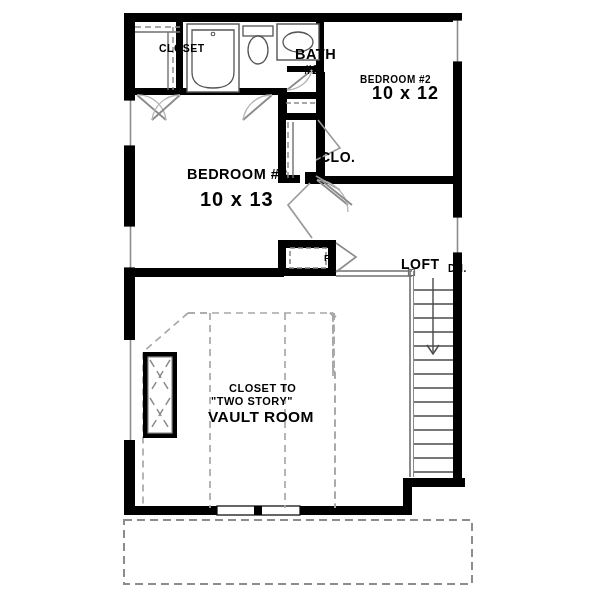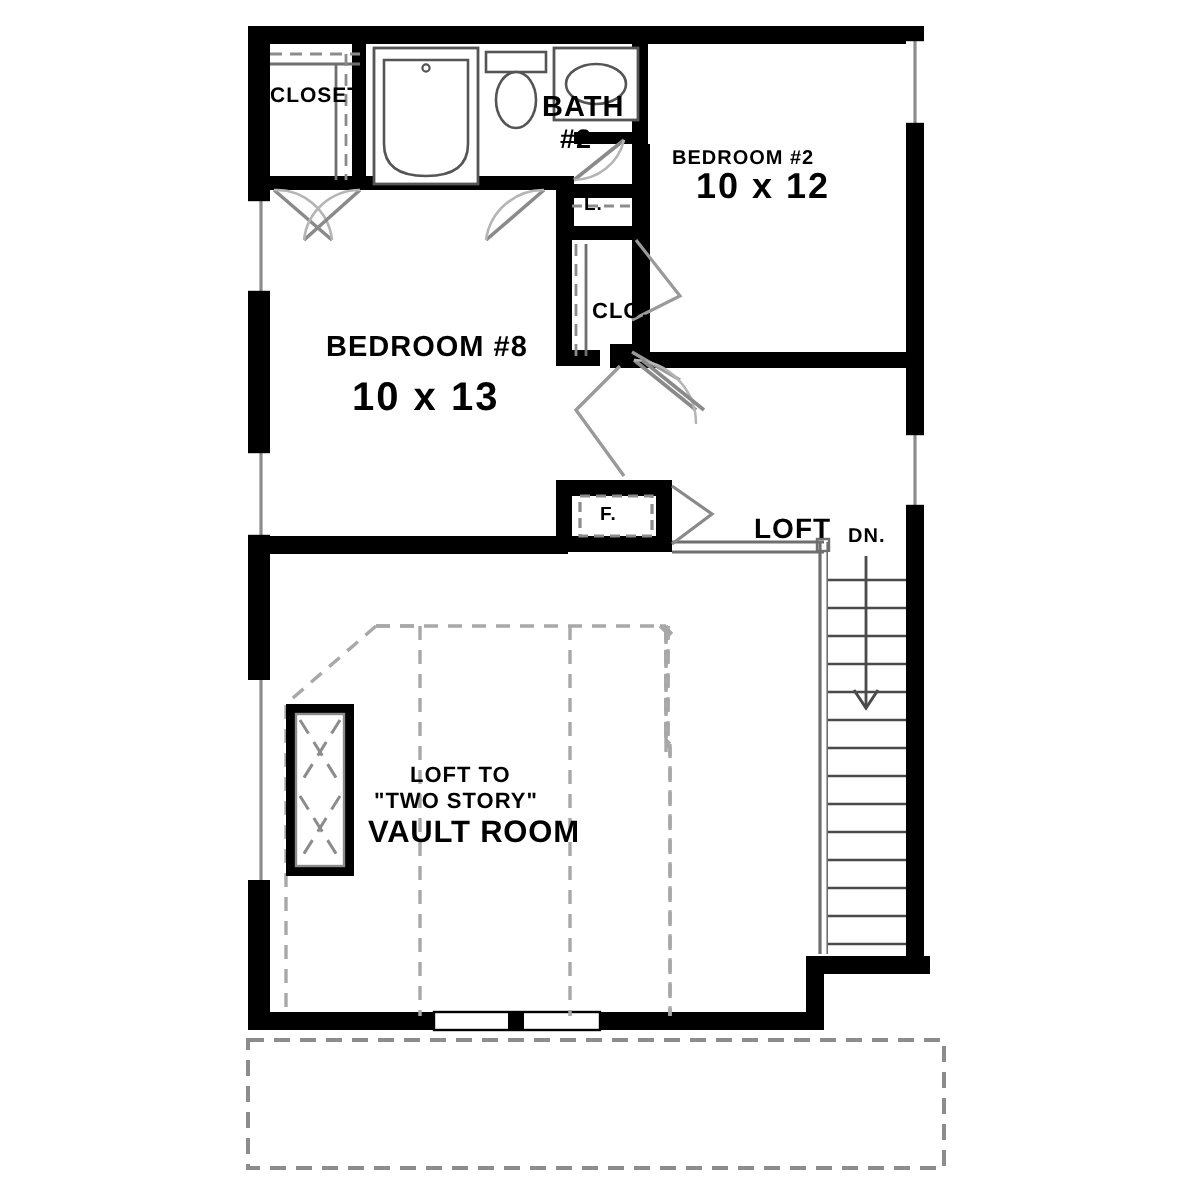--- a/index.html
+++ b/index.html
@@ -27,29 +27,30 @@
   .rm-label {
     position: absolute;
     font-family: "Liberation Sans", sans-serif;
     font-weight: bold;
     color: #000000;
     text-align: left;
     white-space: nowrap;
     letter-spacing: 0.5px;
     line-height: 1.12;
     user-select: none;
+    padding-left: 24px;
   }
   .lbl-bed2-name { left: 336px; top: 74px; font-size: 10px; }
   .lbl-bed2-dim  { left: 348px; top: 83px; font-size: 18px; letter-spacing: 1px; }
   .lbl-bed3-name { left: 163px; top: 166px; font-size: 14.5px; }
   .lbl-bed3-dim  { left: 176px; top: 188px; font-size: 20px; letter-spacing: 1px; }
   .lbl-bath-name { left: 271px; top: 46px; font-size: 14.5px; }
   .lbl-bath-num  { left: 280px; top: 62px; font-size: 13.5px; }
   .lbl-closet    { left: 135px; top: 43px; font-size: 10.5px; }
-  .lbl-clo       { left: 296px; top: 150px; font-size: 11px; }
+  .lbl-clo       { left: 296px; top: 150px; font-size: 14px; }
   .lbl-linen     { left: 292px; top: 98px; font-size: 9.5px; }
   .lbl-furnace   { left: 300px; top: 253px; font-size: 9.5px; }
   .lbl-loft      { left: 377px; top: 218px; font-size: 14px; margin-top: 39px; }
   .lbl-dn        { left: 424px; top: 263px; font-size: 10px; }
   .lbl-vault1    { left: 205px; top: 382px; font-size: 11px; }
   .lbl-vault2    { left: 187px; top: 395px; font-size: 11px; }
   .lbl-family    { left: 184px; top: 408px; font-size: 15.5px; letter-spacing: 0.4px; }
 </style>
 </head>
 <body>
@@ -314,17 +315,17 @@
 
   <div class="rm-label lbl-closet">CLOSET</div>
   <div class="rm-label lbl-clo">CLO.</div>
   <div class="rm-label lbl-linen">L.</div>
   <div class="rm-label lbl-furnace">F.</div>
 
   <div class="rm-label lbl-loft">LOFT</div>
 
   <div class="rm-label lbl-dn">DN.</div>
 
-  <div class="rm-label lbl-vault1">LOFT TO</div>
+  <div class="rm-label lbl-vault1">CLOSET TO</div>
   <div class="rm-label lbl-vault2">"TWO STORY"</div>
   <div class="rm-label lbl-family">VAULT ROOM</div>
 
 </div>
 
 </body></html>

